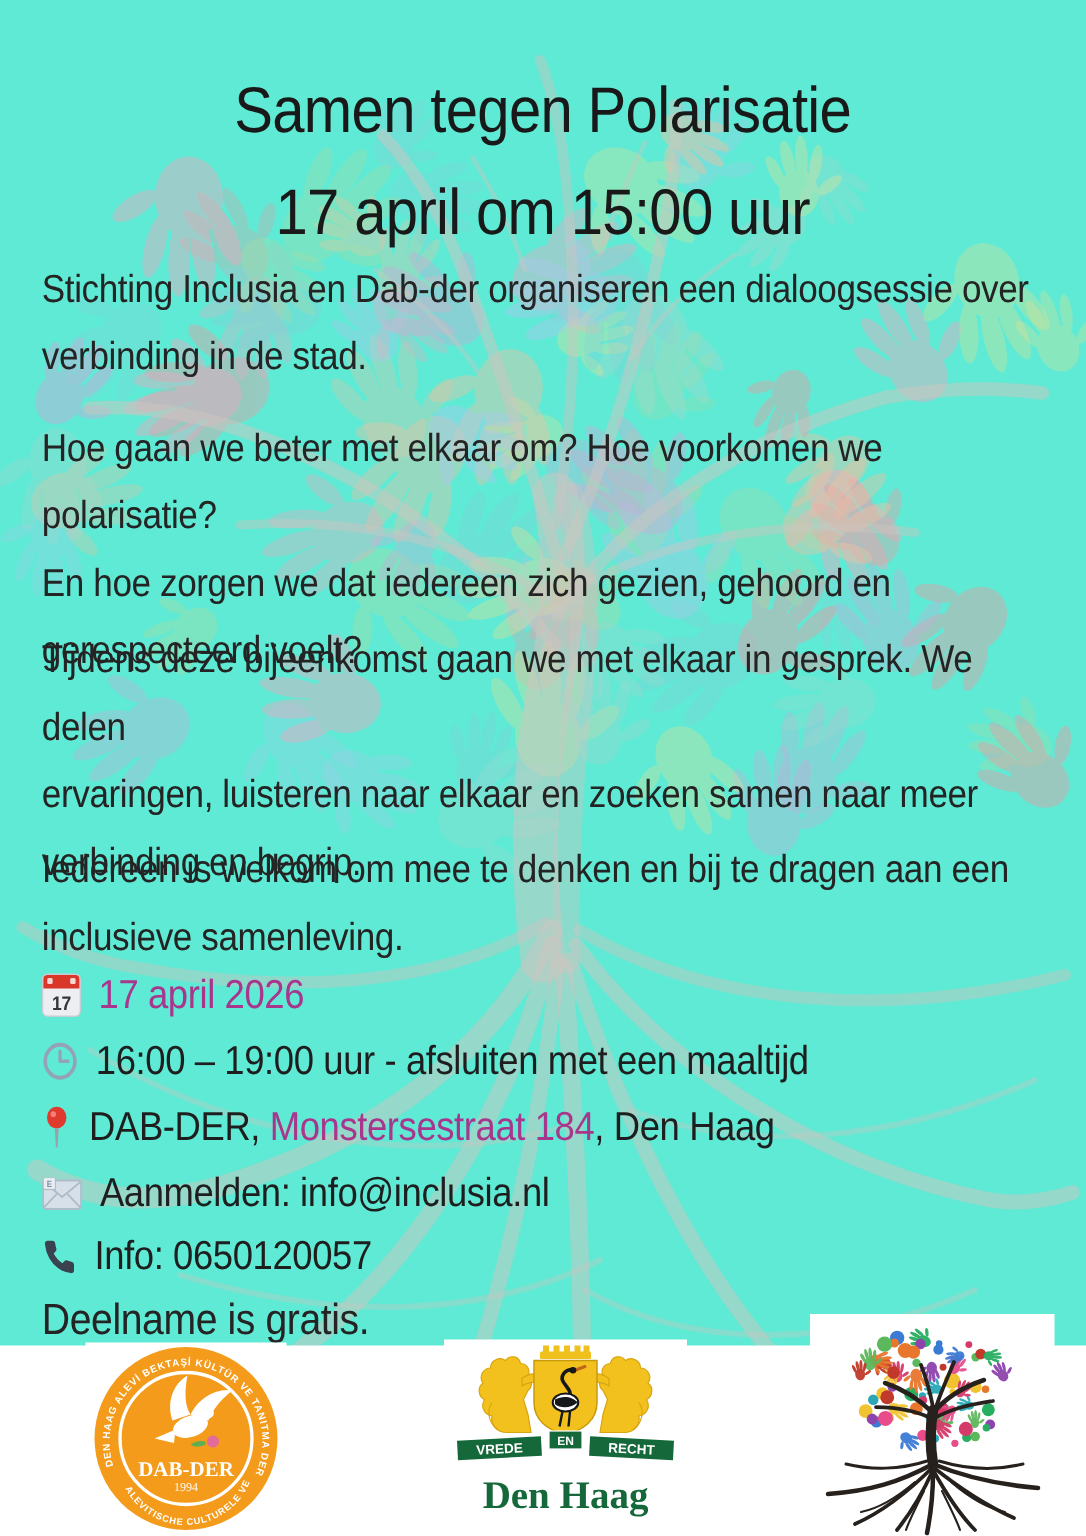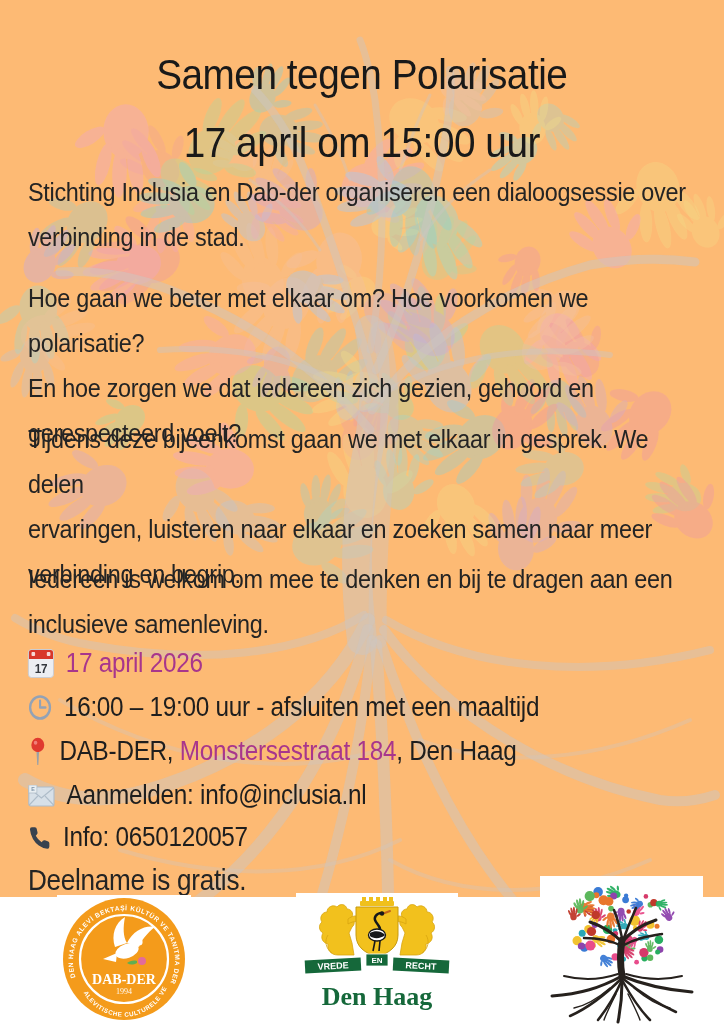--- a/index.html
+++ b/index.html
@@ -1,16 +1,16 @@
 <!DOCTYPE html>
 <html style="--accent: #a8368c; --text: #242424; --taupe: #cdc5c0;"><head>
 <meta charset="utf-8">
 <style>
   html,body{margin:0;padding:0;background:#888;}
-  .page{position:relative;width:724px;height:1024px;margin:0 auto;background:#fdba74;
+  .page{position:relative;width:724px;height:1024px;margin:0 auto;background:#5eead4;
         overflow:hidden;font-family:"Liberation Sans",sans-serif;color:var(--text,#222);}
   
   .bg{position:absolute;left:0;top:0;z-index:0;}
   .tree{fill:none;stroke:var(--taupe,#cdc5c0);stroke-linecap:round;}
   
   .content{position:absolute;left:0;top:0;width:804px;height:1024px;
            transform:scaleX(0.9);transform-origin:0 0;z-index:2;}
   .title{position:absolute;top:50px;left:0;width:804px;text-align:center;
          font-size:43px;letter-spacing:-0.5px;color:#191919;}
   .subtitle{position:absolute;top:118px;left:0;width:804px;text-align:center;

